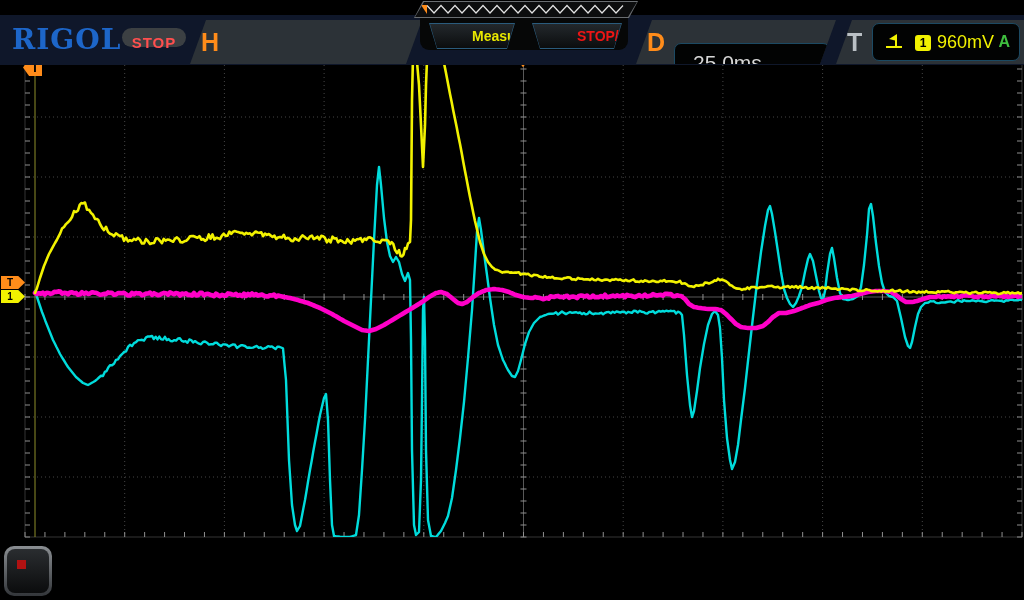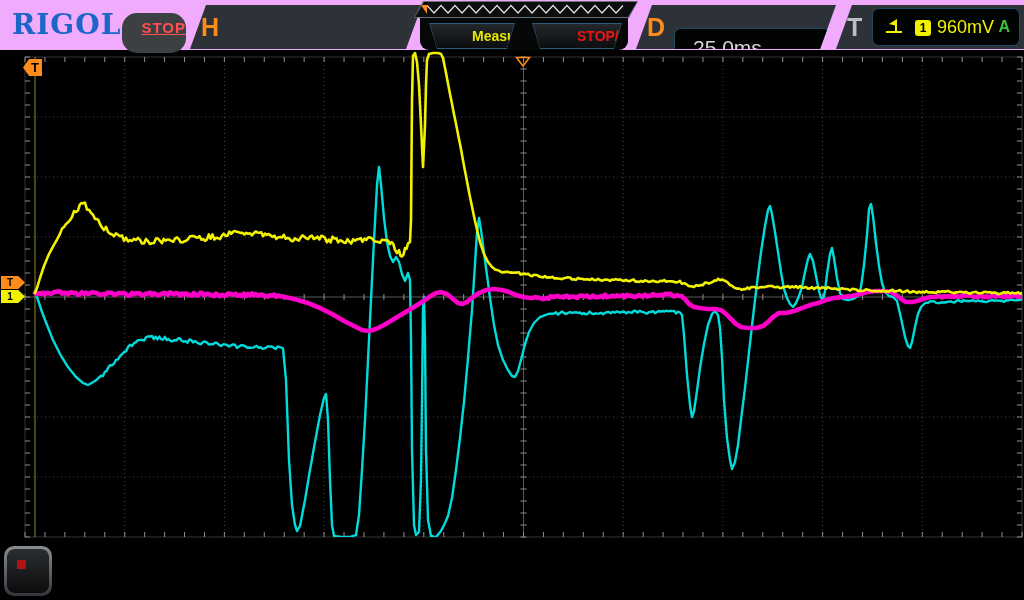--- a/index.html
+++ b/index.html
@@ -1,24 +1,24 @@
 <!DOCTYPE html>
 <html><head>
 <meta charset="utf-8">
 <style>
   html,body{margin:0;padding:0;background:#000;}
   #screen{position:relative;width:1024px;height:600px;background:#000;overflow:hidden;
           font-family:"Liberation Sans",sans-serif;-webkit-font-smoothing:antialiased;}
   #screen *{position:absolute;box-sizing:border-box;}
 
   
-  .topbar{left:0;top:0;width:1024px;height:50px;background:#f0abfc;z-index:5;}
+  .topbar{left:0;top:15px;width:1024px;height:50px;background:#0f172a;z-index:5;}
   .brand{left:12px;top:8px;font:900 28px "DejaVu Serif",serif;color:#1d66c9;letter-spacing:1px;}
-  .stop-badge{left:122px;top:13px;width:64px;height:40px;border-radius:15px;background:#3c4043;
-              color:#ff4f4f;font:700 15px/29px "Liberation Sans",sans-serif;text-align:right;letter-spacing:1px;text-decoration:underline;}
+  .stop-badge{left:122px;top:13px;width:64px;height:19px;border-radius:15px;background:#3c4043;
+              color:#ff4f4f;font:700 15px/29px "Liberation Sans",sans-serif;text-align:center;letter-spacing:1px;}
   .tab-group{background:#2c3237;clip-path:polygon(16px 0,100% 0,calc(100% - 16px) 100%,0 100%);height:44px;top:5px;}
   .h-group{left:190px;width:232px;}
   .d-group{left:636px;width:200px;}
   .t-group{left:836px;width:188px;clip-path:polygon(16px 0,100% 0,100% 100%,0 100%);}
   .tab-letter{font:700 25px "Liberation Sans",sans-serif;top:8px;left:11px;}
   .orange{color:#ff8c1a;} .grayletter{color:#b9bfc4;}
   .blackbox{background:#020303;border:1px solid #1c4a63;border-radius:7px;
             clip-path:polygon(0 0,100% 0,calc(100% - 13px) 100%,0 100%);top:3px;height:38px;}
   .h-box{left:38px;width:184px;}
   .timebase{left:15px;top:7px;font:400 21px "Liberation Sans",sans-serif;color:#f2f2f2;}

